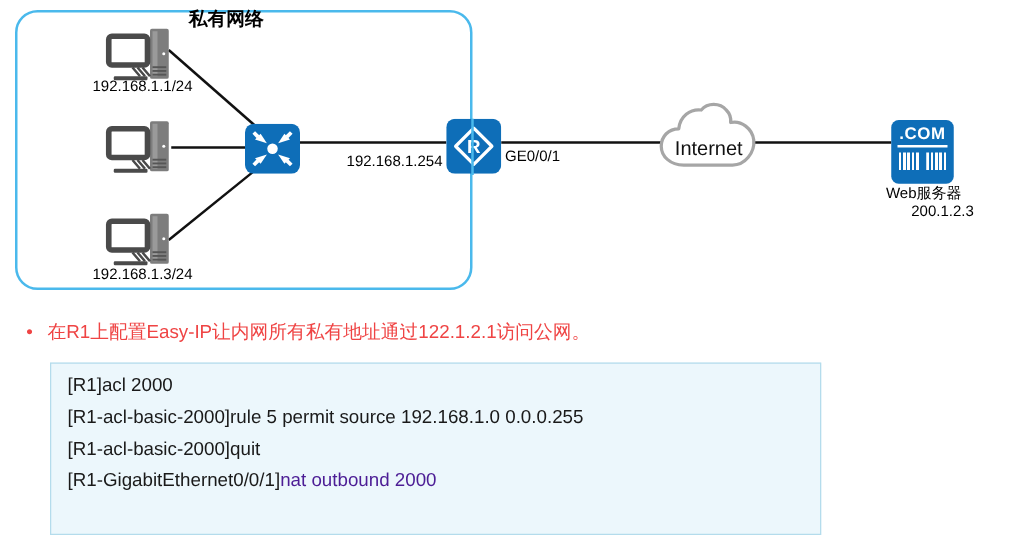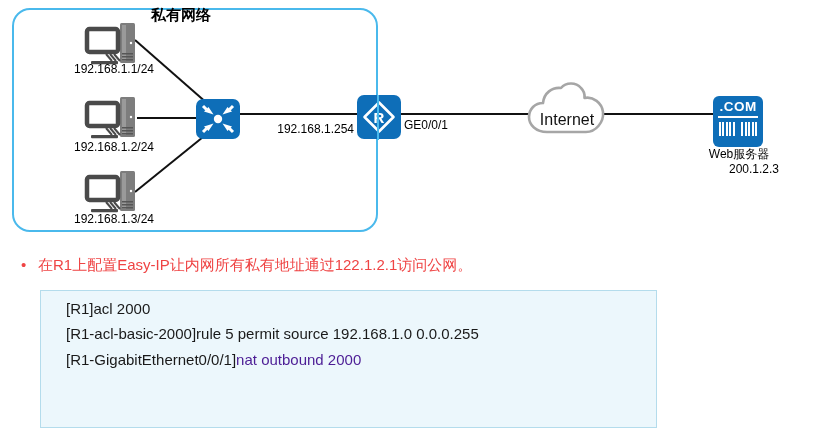--- a/index.html
+++ b/index.html
@@ -133,21 +133,20 @@
     background: #ecf7fc;
     border: 1px solid #b4dcec;
     padding: 5px 13px;
     z-index: 6;
   }
   .code-line {
     font-size: 15px;
     line-height: 25.4px;
     color: #1a1a1a;
     white-space: pre;
-    margin-left: 12px;
   }
   .code-line .hl { color: #4c1d95; }
 </style>
 </head>
 <body>
 
 <div class="canvas">
 
   <div class="abs pnet-box"></div>
 
@@ -178,21 +177,20 @@
     <rect x="36" y="1" width="15" height="40" rx="1.5" fill="#7d7d7d"></rect>
     <rect x="38" y="3" width="4" height="36" fill="#9a9a9a"></rect>
     <circle cx="47" cy="21" r="1.2" fill="#fff"></circle>
     <rect x="38" y="31" width="11" height="1.5" fill="#565656"></rect>
     <rect x="38" y="34" width="11" height="1.5" fill="#565656"></rect>
     <rect x="38" y="37" width="11" height="1.5" fill="#565656"></rect>
     <rect x="3" y="7" width="31" height="23" rx="2.5" fill="#ffffff" stroke="#4a4a4a" stroke-width="4.5"></rect>
     <path d="M22 32 L28 39 M26 32 L32 39 M30 32 L36 39" stroke="#4a4a4a" stroke-width="2"></path>
     <rect x="7" y="39" width="27" height="3.2" rx="1" fill="#4a4a4a"></rect>
   </svg>
-  <div class="abs dev-label pc-label-2">192.168.1.2/24</div>
 
   <svg class="abs icon pc-3" width="56" height="44" viewBox="0 0 56 44">
     <rect x="36" y="1" width="15" height="40" rx="1.5" fill="#7d7d7d"></rect>
     <rect x="38" y="3" width="4" height="36" fill="#9a9a9a"></rect>
     <circle cx="47" cy="21" r="1.2" fill="#fff"></circle>
     <rect x="38" y="31" width="11" height="1.5" fill="#565656"></rect>
     <rect x="38" y="34" width="11" height="1.5" fill="#565656"></rect>
     <rect x="38" y="37" width="11" height="1.5" fill="#565656"></rect>
     <rect x="3" y="7" width="31" height="23" rx="2.5" fill="#ffffff" stroke="#4a4a4a" stroke-width="4.5"></rect>
     <path d="M22 32 L28 39 M26 32 L32 39 M30 32 L36 39" stroke="#4a4a4a" stroke-width="2"></path>
@@ -247,16 +245,17 @@
   <div class="abs dev-label server-label-1">Web服务器</div>
   <div class="abs dev-label server-label-2">200.1.2.3</div>
 
   <div class="abs note-row">
     <span class="note-bullet">•</span><span>在R1上配置Easy-IP让内网所有私有地址通过122.1.2.1访问公网。</span>
   </div>
 
   <div class="abs code-block">
     <div class="code-line"><span>[R1]acl 2000</span><span class="hl"></span></div>
     <div class="code-line"><span>[R1-acl-basic-2000]rule 5 permit source 192.168.1.0 0.0.0.255</span><span class="hl"></span></div>
+    <div class="code-line"><span>[R1-acl-basic-2000]quit</span><span class="hl"></span></div>
     <div class="code-line"><span>[R1-GigabitEthernet0/0/1]</span><span class="hl">nat outbound 2000</span></div>
   </div>
 
 </div>
 
 </body></html>

